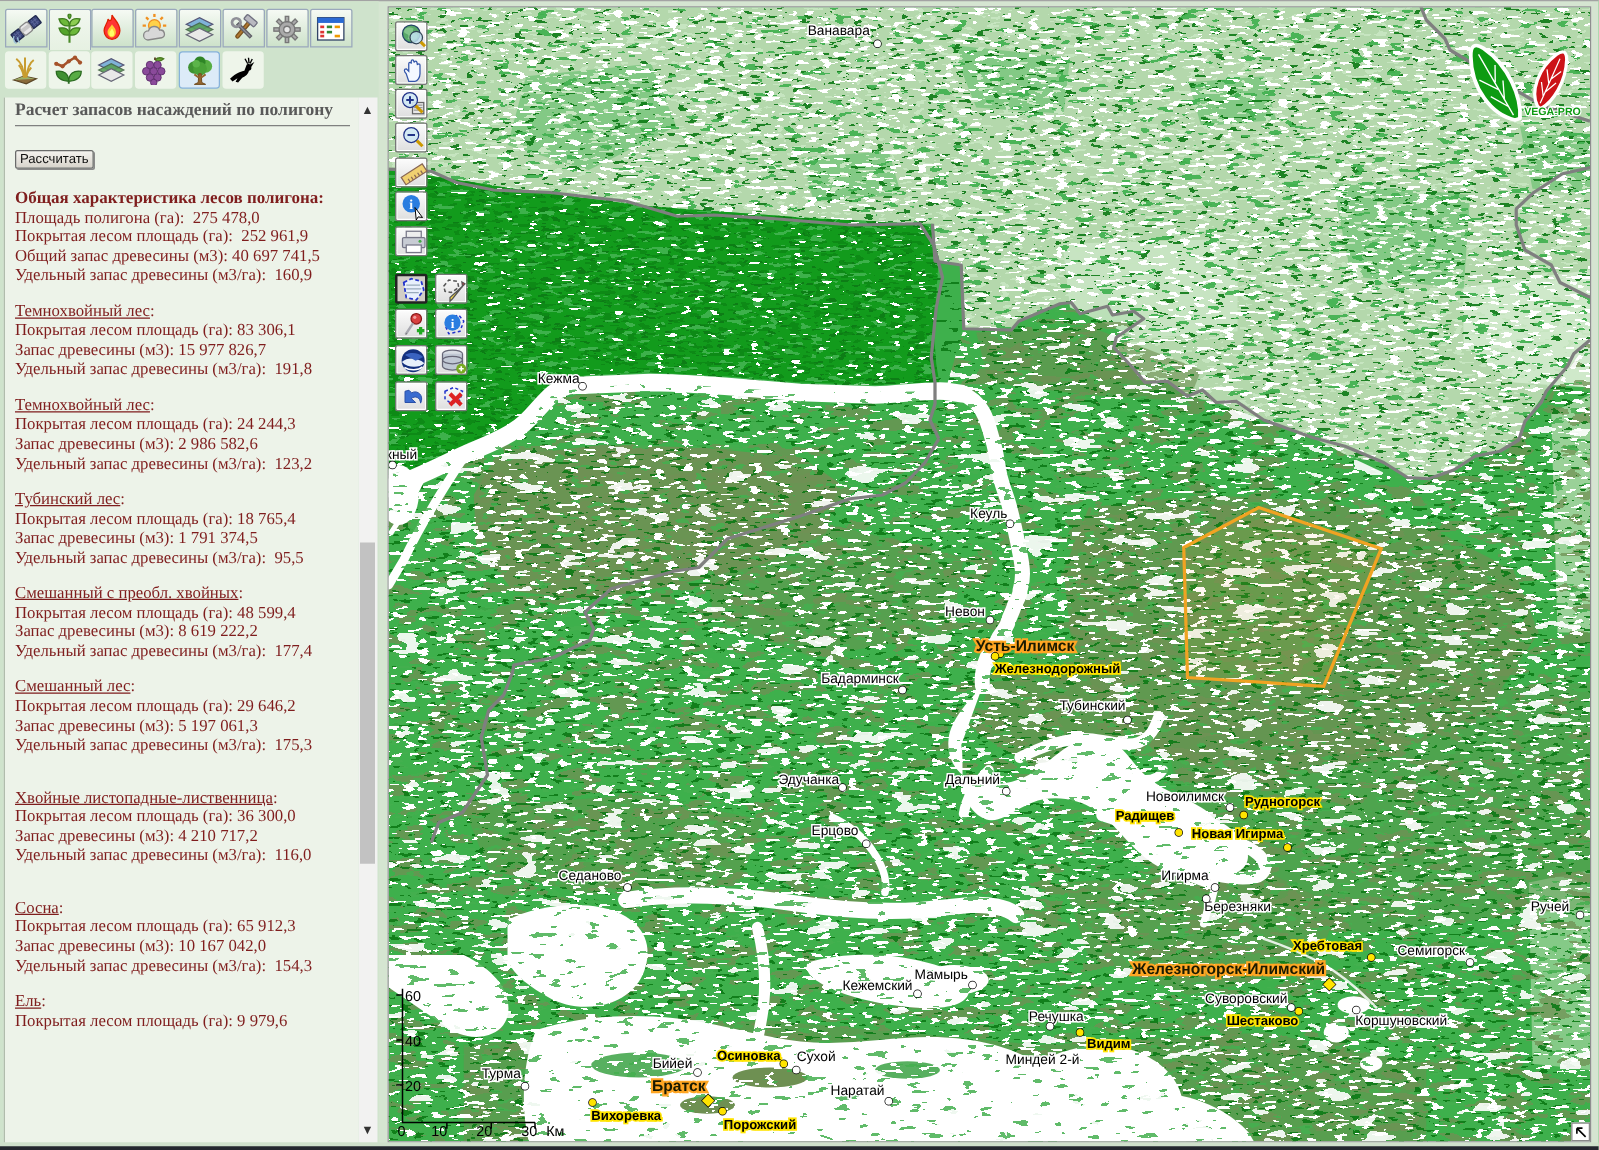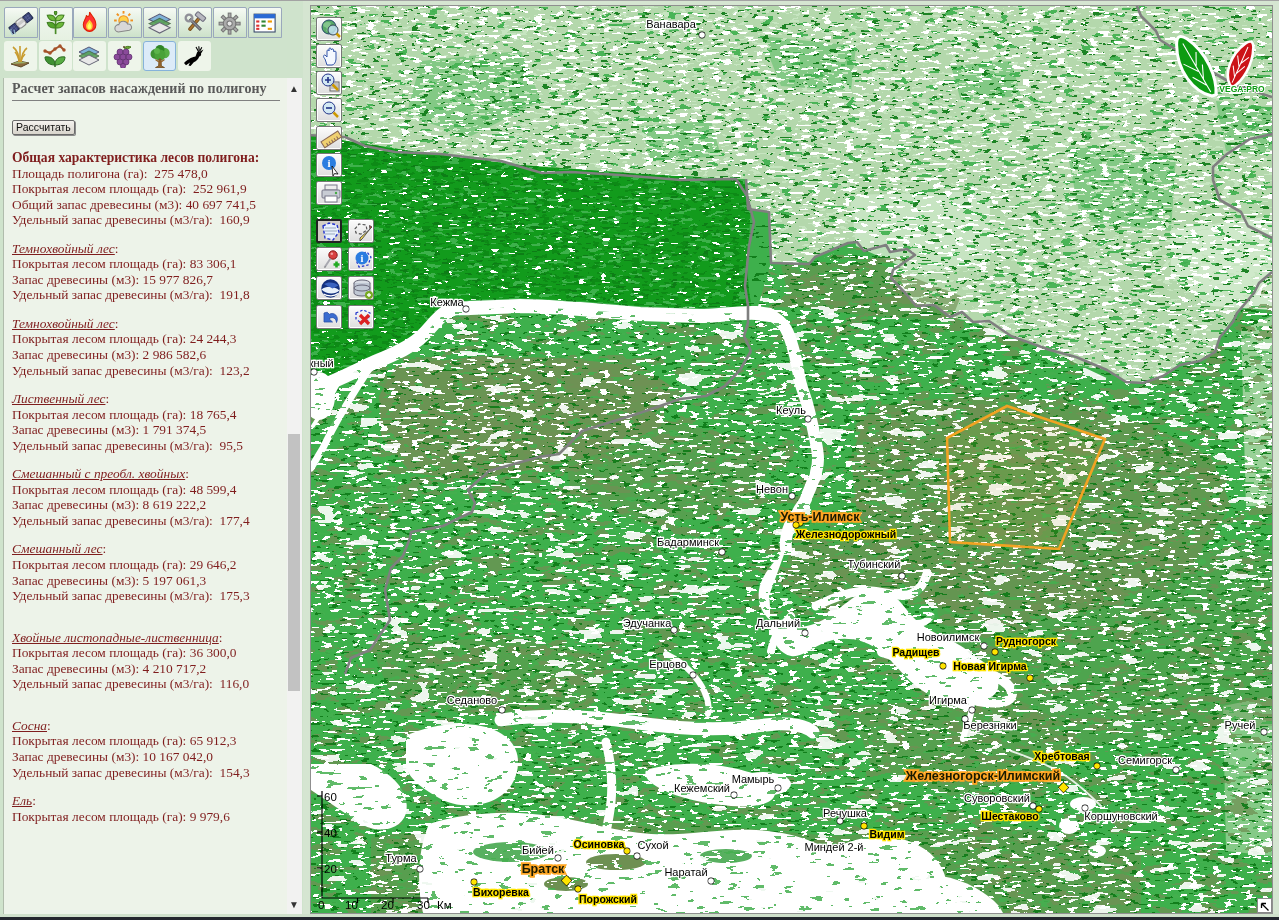--- a/index.html
+++ b/index.html
@@ -12,21 +12,21 @@
 .ib svg{position:absolute;left:4px;top:3px}
 .ib.sel{background:#dcebf8;border:1px solid #86b2da}
 #content{position:absolute;left:3px;top:77px;width:284px;height:836px;background:#edf3e9;border-left:1px solid #b0bcac;overflow:hidden}
 #sbar{position:absolute;left:287px;top:77px;width:15px;height:836px;background:#f2f2f1}
 #sthumb{position:absolute;left:1px;top:356px;width:12px;height:257px;background:#c2c2c2}
 .arr{position:absolute;left:2px;width:10px;height:10px;color:#333;font-size:10px;line-height:10px;text-align:center}
 #ptitle{position:absolute;left:12px;top:80px;width:268px;color:#595959;font:bold 14px "Liberation Serif",serif;border-bottom:1px solid #808080;padding-bottom:3px}
 #pbtn{position:absolute;left:12px;top:119px;height:15px;font:10.5px "Liberation Sans",sans-serif;color:#111;background:linear-gradient(#f4f2ee,#d8d4cc);border:1px solid #6a6a6a;border-radius:2px;padding:0 3px 1px 3px;box-shadow:1px 1px 0 #8a8a8a}
 #ptext{position:absolute;left:12px;top:149px;width:272px;font:13.4px "Liberation Serif",serif;color:#7f1d1d;line-height:15.55px}
 #ptext .gap{height:13px}
-#ptext .it{font-style:italic;text-decoration:underline}
+#ptext .it{text-decoration:underline}
 #ptext b{font-size:13.6px}
 #mapborder{position:absolute;left:310px;top:5px;width:963px;height:909px;border:1px solid #8f8f8f;background:#fff}
 #map{position:absolute;left:311px;top:6px}
 .mb{position:absolute;width:26px;height:24px;border:1px solid #777;border-radius:2px;background:linear-gradient(#fcfcfc,#dedede);box-shadow:0 0 0 1px #fff inset}
 .mb svg{position:absolute;left:2px;top:1px}
 .mb.sel{background:#d2cec6;border:2px solid #222;box-shadow:none}
 .mb.sel svg{left:1px;top:0}
 #cornerbtn{position:absolute;left:1257px;top:898px;width:15px;height:15px;border:1px solid #888;background:#fff}
 #botstrip{position:absolute;left:0;top:914px;width:1279px;height:3px;background:#cfe0cb}
 #botbar{position:absolute;left:0;top:917px;width:1279px;height:3px;background:#23262e}
@@ -227,21 +227,21 @@
     </div>
 <div id="ptitle">Расчет запасов насаждений по полигону</div>
 <button id="pbtn">Рассчитать</button>
 <div id="ptext">
       <div><b>Общая характеристика лесов полигона:</b><br>Площадь полигона (га):&nbsp; 275 478,0<br>Покрытая лесом площадь (га):&nbsp; 252 961,9<br>Общий запас древесины (м3): 40 697 741,5<br>Удельный запас древесины (м3/га):&nbsp; 160,9</div>
       <div class="gap"></div>
       <div><span class="it">Темнохвойный лес</span>:<br>Покрытая лесом площадь (га): 83 306,1<br>Запас древесины (м3): 15 977 826,7<br>Удельный запас древесины (м3/га):&nbsp; 191,8</div>
       <div class="gap"></div>
       <div><span class="it">Темнохвойный лес</span>:<br>Покрытая лесом площадь (га): 24 244,3<br>Запас древесины (м3): 2 986 582,6<br>Удельный запас древесины (м3/га):&nbsp; 123,2</div>
       <div class="gap"></div>
-      <div><span class="it">Лиственный лес</span>:<br>Покрытая лесом площадь (га): 18 765,4<br>Запас древесины (м3): 1 791 374,5<br>Удельный запас древесины (м3/га):&nbsp; 95,5</div>
+      <div><span class="it">Тубинский лес</span>:<br>Покрытая лесом площадь (га): 18 765,4<br>Запас древесины (м3): 1 791 374,5<br>Удельный запас древесины (м3/га):&nbsp; 95,5</div>
       <div class="gap"></div>
       <div><span class="it">Смешанный с преобл. хвойных</span>:<br>Покрытая лесом площадь (га): 48 599,4<br>Запас древесины (м3): 8 619 222,2<br>Удельный запас древесины (м3/га):&nbsp; 177,4</div>
       <div class="gap"></div>
       <div><span class="it">Смешанный лес</span>:<br>Покрытая лесом площадь (га): 29 646,2<br>Запас древесины (м3): 5 197 061,3<br>Удельный запас древесины (м3/га):&nbsp; 175,3</div>
       <div class="gap"></div>
       <div class="gap"></div>
       <div><span class="it">Хвойные листопадные-лиственница</span>:<br>Покрытая лесом площадь (га): 36 300,0<br>Запас древесины (м3): 4 210 717,2<br>Удельный запас древесины (м3/га):&nbsp; 116,0</div>
       <div class="gap"></div>
       <div class="gap"></div>
       <div><span class="it">Сосна</span>:<br>Покрытая лесом площадь (га): 65 912,3<br>Запас древесины (м3): 10 167 042,0<br>Удельный запас древесины (м3/га):&nbsp; 154,3</div>

